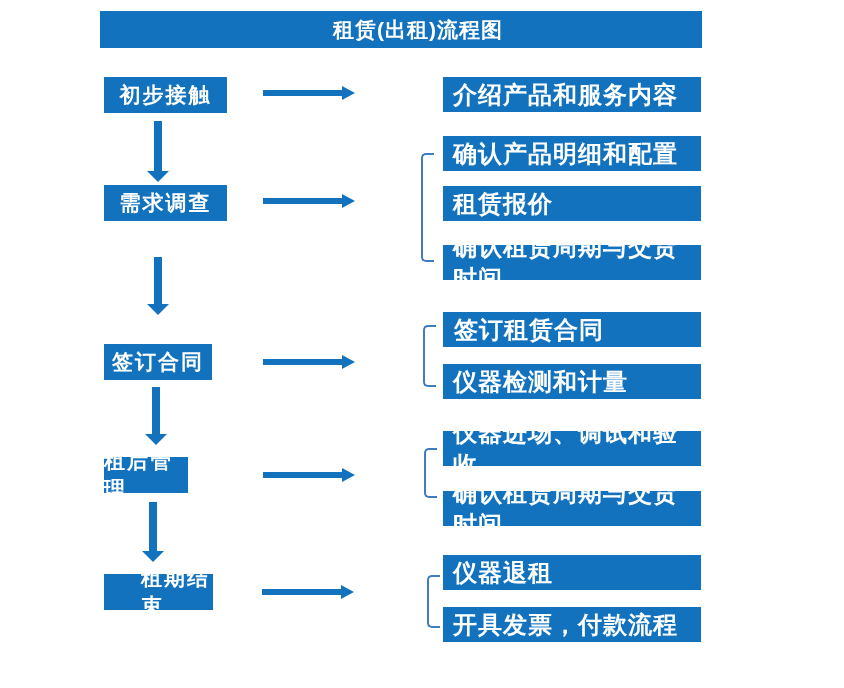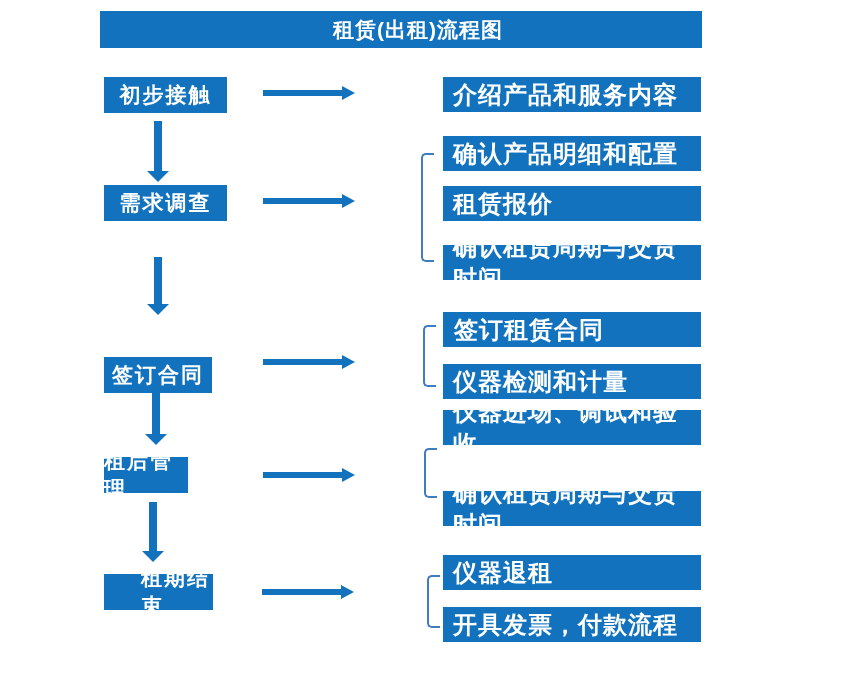--- a/index.html
+++ b/index.html
@@ -75,21 +75,21 @@
   <div class="title-bar">
     <span>租赁(出租)流程图</span>
   </div>
 
   <div class="stage-box" style="top:185px;width:123px;">
     <span>需求调查</span>
   </div>
   <div class="stage-box" style="top:77px;width:123px;">
     <span>初步接触</span>
   </div>
-  <div class="stage-box" style="top:357px;width:108px;">
+  <div class="stage-box" style="top:344px;width:108px;">
     <span>签订合同</span>
   </div>
   <div class="stage-box" style="top:457px;width:84px;">
     <span>租后管理</span>
   </div>
   <div class="stage-box" style="top:574px;width:109px;padding-left:37px;">
     <span>租期结束</span>
   </div>
 
   <div class="v-arrow" style="left:147px;top:121px;height:61px;">
@@ -149,21 +149,21 @@
     <span>确认租赁周期与交货时间</span>
   </div>
 
   <div class="detail-box" style="top:312px;padding-left:11px;">
     <span>签订租赁合同</span>
   </div>
   <div class="detail-box" style="top:364px;text-align:center;">
     <span>仪器检测和计量</span>
   </div>
 
-  <div class="detail-box" style="top:410px;font-family:Liberation Serif, serif;">
+  <div class="detail-box" style="top:431px;font-family:Liberation Serif, serif;">
     <span>仪器进场、调试和验收</span>
   </div>
   <div class="detail-box" style="top:491px;">
     <span>确认租赁周期与交货时间</span>
   </div>
 
   <div class="detail-box" style="top:555px;">
     <span>仪器退租</span>
   </div>
   <div class="detail-box" style="top:607px;">

